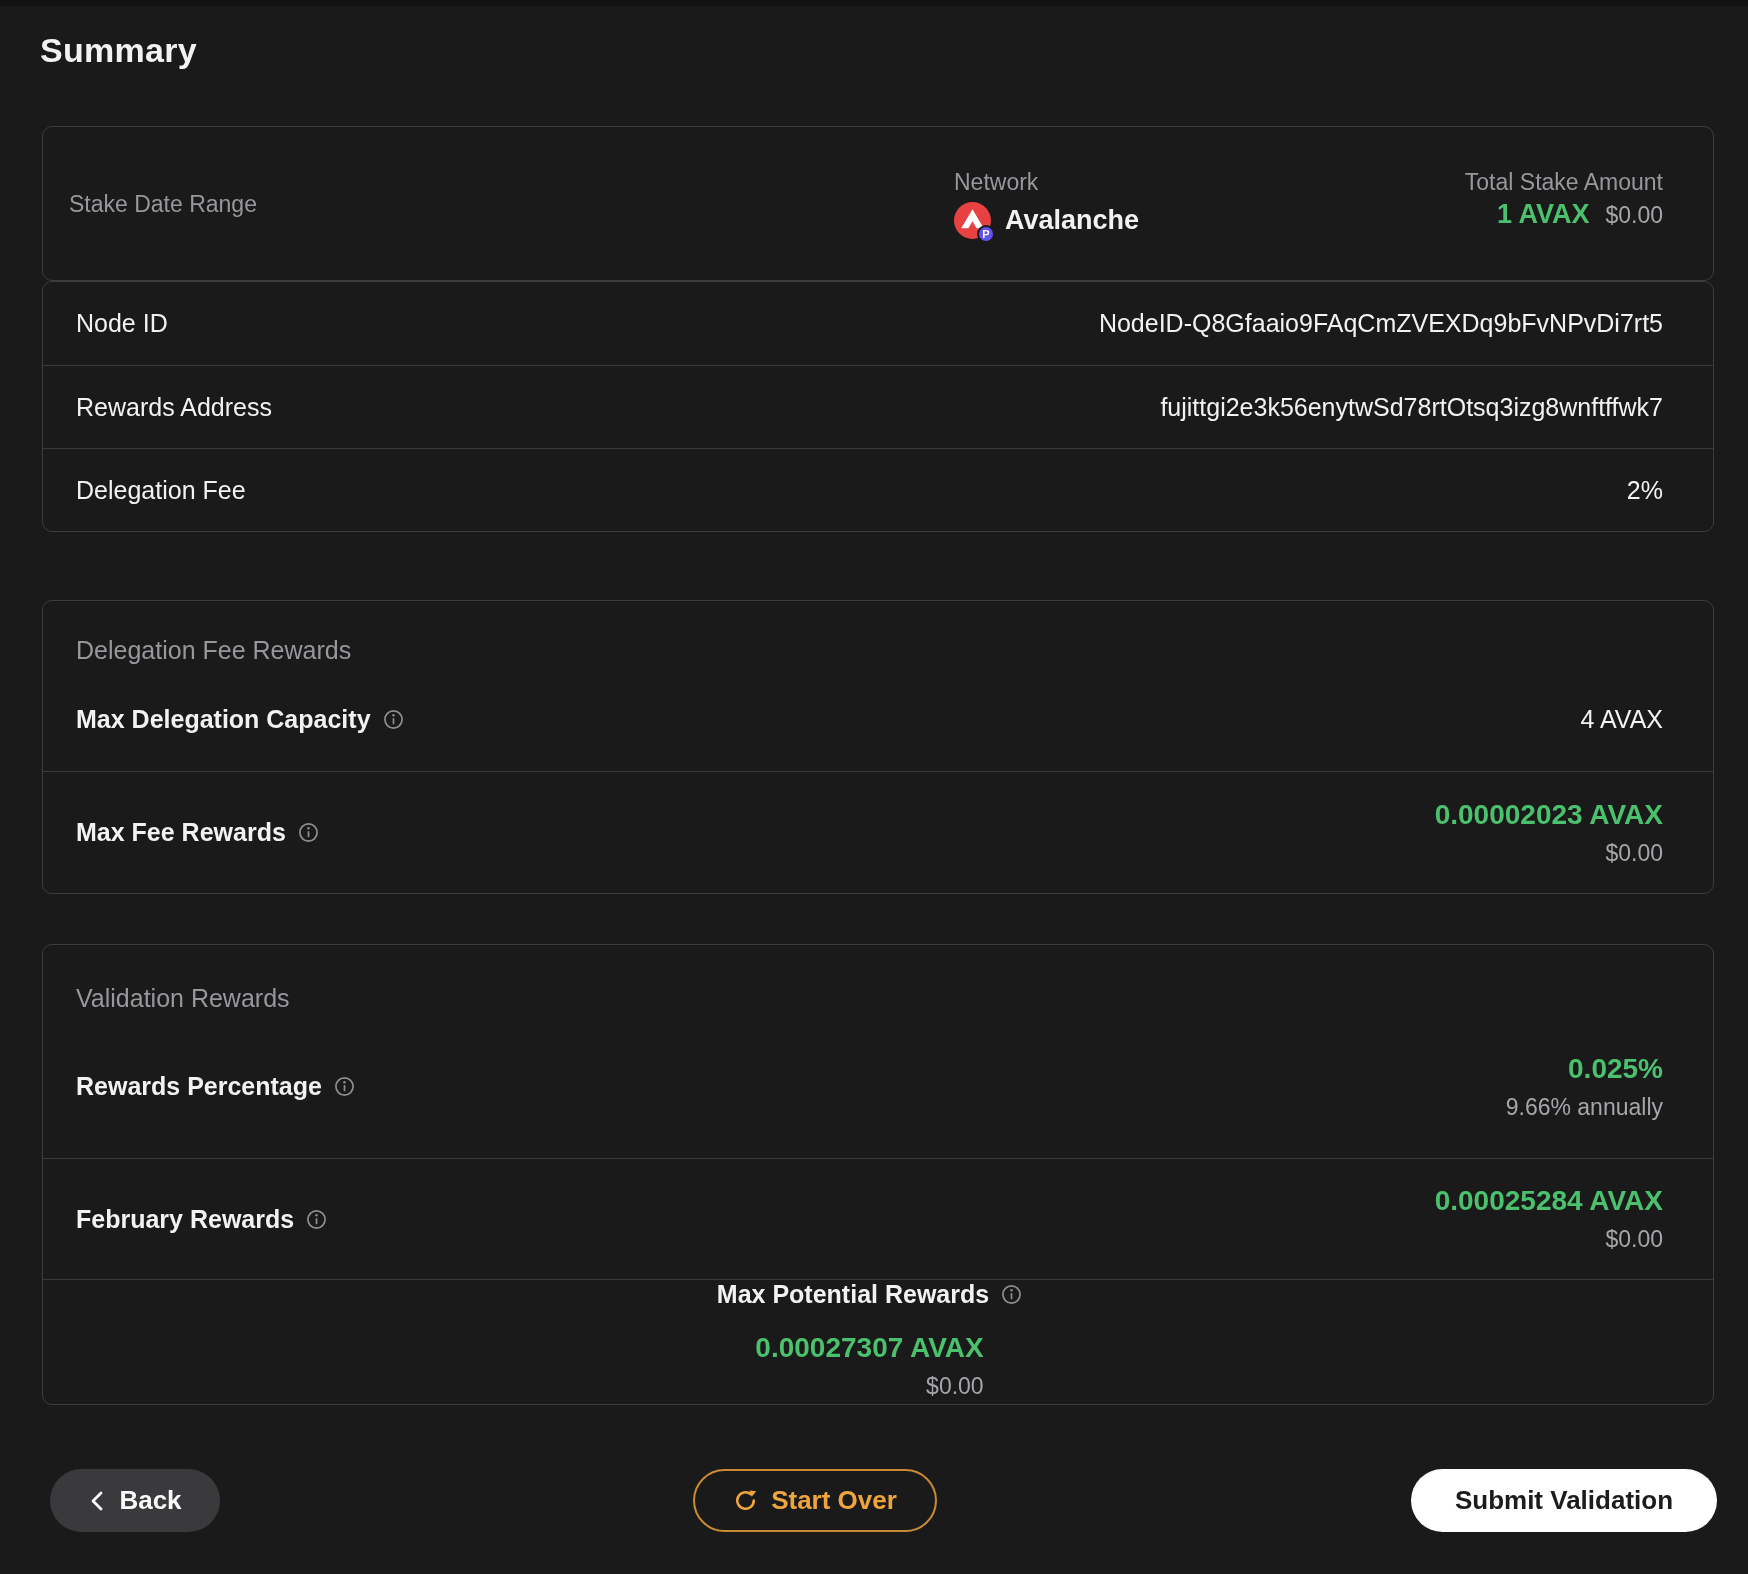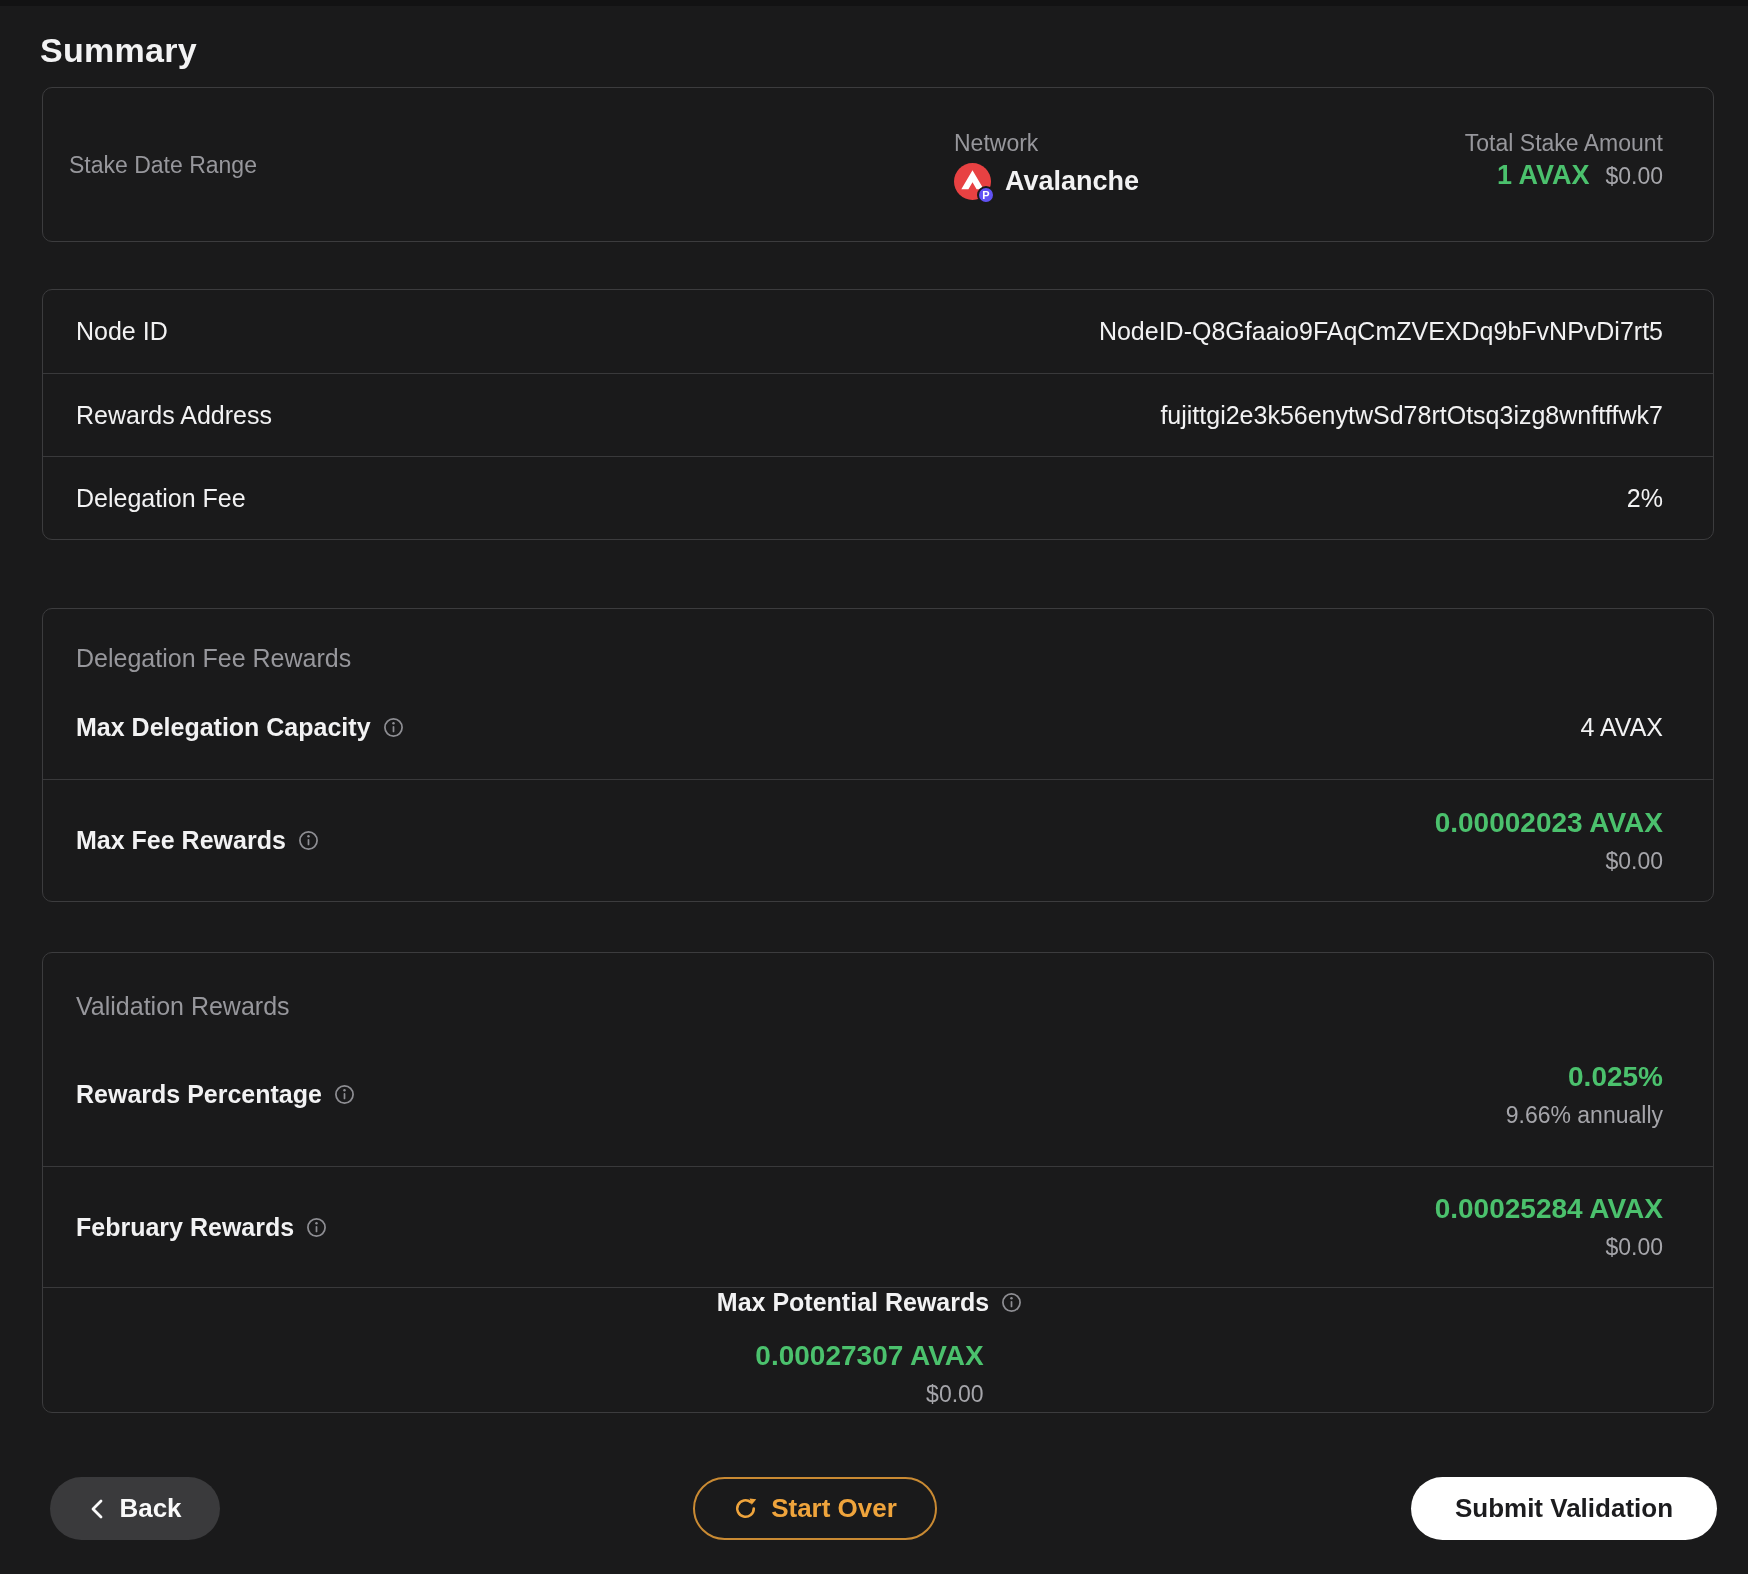--- a/index.html
+++ b/index.html
@@ -21,21 +21,21 @@
 
   .card {
     margin-left: 42px; margin-right: 34px;
     border: 1px solid #3C3C3E;
     border-radius: 10px;
     background: #1A1A1B;
   }
 
   
   .card.stake {
-    margin-top: 17px;
+    margin-top: 56px;
     height: 155px;
     display: flex; align-items: center;
     padding: 0 50px 0 26px;
   }
   .stake-col-label { color: #97979C; font-size: 23px; line-height: 34px; }
   .stake-left { width: 885px; }
   .stake-mid { flex: 1; }
   .stake-right { text-align: right; }
   .date-line {
     display: flex; align-items: center; gap: 14px;
@@ -54,21 +54,21 @@
   }
   .total-line {
     display: flex; align-items: baseline; justify-content: flex-end;
     gap: 16px; height: 44px;
   }
   .green { color: #4BC16D; }
   .amount-big { font-size: 27px; font-weight: 700; }
   .fiat { color: #A5A5AA; font-size: 23px; }
 
   
-  .card.table { margin-top: 47px; }
+  .card.table { }
   .trow {
     display: flex; justify-content: space-between; align-items: center;
     height: 83px; padding: 0 50px 0 33px;
   }
   .trow + .trow { border-top: 1px solid #39393B; }
   .trow-label { font-size: 25px; font-weight: 500; }
   .trow-value { font-size: 25px; font-weight: 400; }
 
   
   .card.section { margin-top: 68px; padding: 0; }

